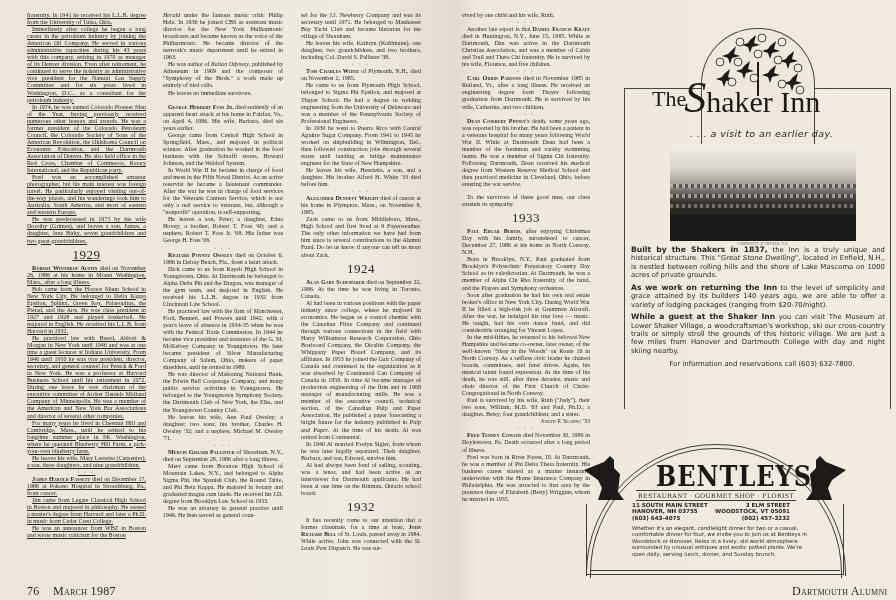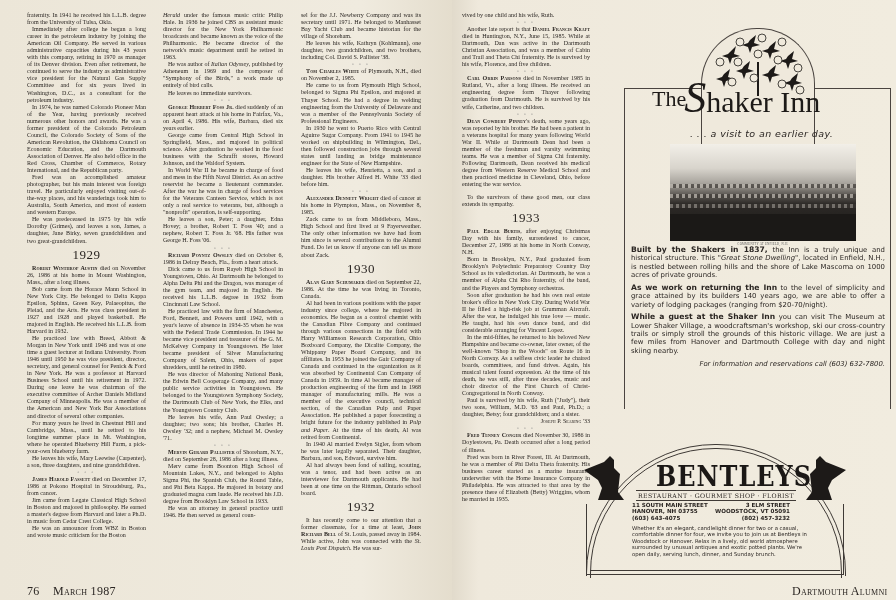--- a/index.html
+++ b/index.html
@@ -59,21 +59,21 @@
   }
   .shaker-photo .row { position: absolute; left: 0; right: 0; height: 4px; background: repeating-linear-gradient(to right, #bdb8b0 0 3px, #403c38 3px 6px); opacity: .7; }
   .shaker-photo .lake { position: absolute; left: 0; right: 0; top: 70px; height: 27px; background: #1b1917; }
   .photo-caption { position: absolute; left: 46px; top: 232px; width: 186px; text-align: center; font-size: 3px; letter-spacing: .3px; color: #555; }
   .shaker-body {
     position: absolute; left: 7px; top: 236px; width: 254px;
     font-family: "DejaVu Sans", sans-serif; font-size: 6.9px; line-height: 8.35px; text-align: justify;
   }
   .shaker-body p { margin: 0 0 4.5px 0; }
   .shaker-body b { font-family: "DejaVu Sans", sans-serif; font-weight: bold; font-size: 7.6px; }
-  .shaker-body .info { font-style: italic; padding-left: 8px; text-align: right; }
+  .shaker-body .info { padding-left: 8px; text-align: center; }
   .shaker-foot {
     position: absolute; left: 0; top: 400px; width: 267px; height: 12px;
     font-family: "DejaVu Sans", sans-serif; font-size: 7px;
   }
   .shaker-foot .line { position: absolute; top: 6px; height: 1px; background: #4a4440; }
   .shaker-foot span { position: absolute; top: 0; white-space: nowrap; }
 
   
   .bentleys { position: absolute; left: 580px; top: 444px; width: 270px; height: 132px; }
   .b-arch-o { position: absolute; left: 6px; top: 0; width: 258px; height: 260px; border: 1px solid #3f3a36; border-radius: 129px 129px 0 0; clip-path: inset(0 0 130px 0); }
@@ -92,21 +92,21 @@
   .b-addr.r { right: 60px; text-align: right; }
   .b-body { position: absolute; left: 52px; top: 81px; width: 180px; font-family: "DejaVu Sans", sans-serif; font-size: 5.3px; line-height: 6.4px; }
   .statue { position: absolute; top: 8px; width: 50px; height: 50px; }
 </style>
 </head>
 <body>
 
 <div class="page page-left"></div>
 <div class="page page-right"></div>
 
-<div class="col" style="left:27px; width:119px;">
+<div class="col" style="left:27px; width:119px;text-decoration:underline;">
   <p class="noind">fraternity. In 1941 he received his L.L.B. degree from the University of Tulsa, Okla.</p>
   <p>Immediately after college he began a long career in the petroleum industry by joining the American Oil Company. He served in various administrative capacities during his 43 years with this company, retiring in 1970 as manager of its Denver division. Even after retirement, he continued to serve the industry as administrative vice president for the Natural Gas Supply Committee and for six years lived in Washington, D.C., as a consultant for the petroleum industry.</p>
   <p>In 1974, he was named Colorado Pioneer Man of the Year, having previously received numerous other honors and awards. He was a former president of the Colorado Petroleum Council, the Colorado Society of Sons of the American Revolution, the Oklahoma Council on Economic Education, and the Dartmouth Association of Denver. He also held office in the Red Cross, Chamber of Commerce, Rotary International, and the Republican party.</p>
   <p>Fred was an accomplished amateur photographer, but his main interest was foreign travel. He particularly enjoyed visiting out-of-the-way places, and his wanderings took him to Australia, South America, and most of eastern and western Europe.</p>
   <p>He was predeceased in 1975 by his wife Dorothy (Grimes), and leaves a son, James, a daughter, Jane Birky, seven grandchildren and two great-grandchildren.</p>
   <div class="year">1929</div>
   <p><span class="sc">Robert Winthrop Austin</span><span> died on November 26, 1986 at his home in Mount Washington, Mass., after a long illness.</span></p>
   <p>Bob came from the Horace Mann School in New York City. He belonged to Delta Kappa Epsilon, Sphinx, Green Key, Palaeopitus, the Pleiad, and the Arts. He was class president in 1927 and 1928 and played basketball. He majored in English. He received his L.L.B. from Harvard in 1932.</p>
   <p>He practiced law with Breed, Abbott &amp; Morgan in New York until 1946 and was at one time a guest lecturer at Indiana University. From 1946 until 1950 he was vice president, director, secretary, and general counsel for Penick &amp; Ford in New York. He was a professor at Harvard Business School until his retirement in 1972. During one leave he was chairman of the executive committee of Archer Daniels Midland Company of Minneapolis. He was a member of the American and New York Bar Associations and director of several other companies.</p>
   <p>For many years he lived in Chestnut Hill and Cambridge, Mass., until he retired to his longtime summer place in Mt. Washington, where he operated Blueberry Hill Farm, a pick-your-own blueberry farm.</p>
@@ -142,21 +142,21 @@
   <p class="noind">sel for the J.J. Newberry Company and was its secretary until 1971. He belonged to Manhasset Bay Yacht Club and became historian for the village of Shoreham.</p>
   <p>He leaves his wife, Kathryn (Kohlmann), one daughter, two grandchildren, and two brothers, including Col. David S. Pallister '38.</p>
   <div class="dots">▫ ▫ ▫</div>
   <p><span class="sc">Tom Charles White</span><span> of Plymouth, N.H., died on November 2, 1985.</span></p>
   <p>He came to us from Plymouth High School, belonged to Sigma Phi Epsilon, and majored at Thayer School. He had a degree in welding engineering from the University of Delaware and was a member of the Pennsylvania Society of Professional Engineers.</p>
   <p>In 1930 he went to Puerto Rico with Central Aguirre Sugar Company. From 1941 to 1945 he worked on shipbuilding in Wilmington, Del., then followed construction jobs through several states until landing as bridge maintenance engineer for the State of New Hampshire.</p>
   <p>He leaves his wife, Henrietta, a son, and a daughter. His brother Alfred H. White '33 died before him.</p>
   <div class="dots">▫ ▫ ▫</div>
   <p><span class="sc">Alexander Dennett Wright</span><span> died of cancer at his home in Plympton, Mass., on November 8, 1985.</span></p>
   <p>Zack came to us from Middleboro, Mass., High School and first lived at 9 Fayerweather. The only other information we have had from him since is several contributions to the Alumni Fund. Do let us know if anyone can tell us more about Zack.</p>
-  <div class="year">1930</div>
+  <div class="year">1924</div>
   <p><span class="sc">Alan Gary Schumaker</span><span> died on September 22, 1986. At the time he was living in Toronto, Canada.</span></p>
   <p><span>Al had been in various positions with the paper industry since college, where he majored in economics. He began as a control chemist with the Canadian Fibre Company and continued through various connections in the field with Harry Williamson Research Corporation, Ohio Boxboard Company, the Dicalite Company, the Whippany Paper Board Company, and its affiliates. In 1953 he joined the Gair Company of Canada and continued in the organization as it was absorbed by Continental Can Company of Canada in 1959. In time Al became manager of production engineering of the firm and in 1968 manager of manufacturing mills. He was a member of the executive council, technical section, of the Canadian Pulp and Paper Association. He published a paper forecasting a bright future for the industry published in </span><span class="it">Pulp and Paper</span><span>. At the time of his death, Al was retired from Continental.</span></p>
   <p>In 1940 Al married Evelyn Sigler, from whom he was later legally separated. Their daughter, Barbara, and son, Edward, survive him.</p>
   <p>Al had always been fond of sailing, scouting, was a tenor, and had been active as an interviewer for Dartmouth applicants. He had been at one time on the Rittman, Ontario school board.</p>
   <div class="year">1932</div>
   <p><span>It has recently come to our attention that a former classmate, for a time at least, </span><span class="sc">John Richard Bell</span><span> of St. Louis, passed away in 1984. While active, John was connected with the </span><span class="it">St. Louis Post Dispatch</span><span>. He was sur-</span></p>
 </div>
 
 <div class="col" style="left:462px; width:128px;">
   <p class="noind">vived by one child and his wife, Ruth.</p>

